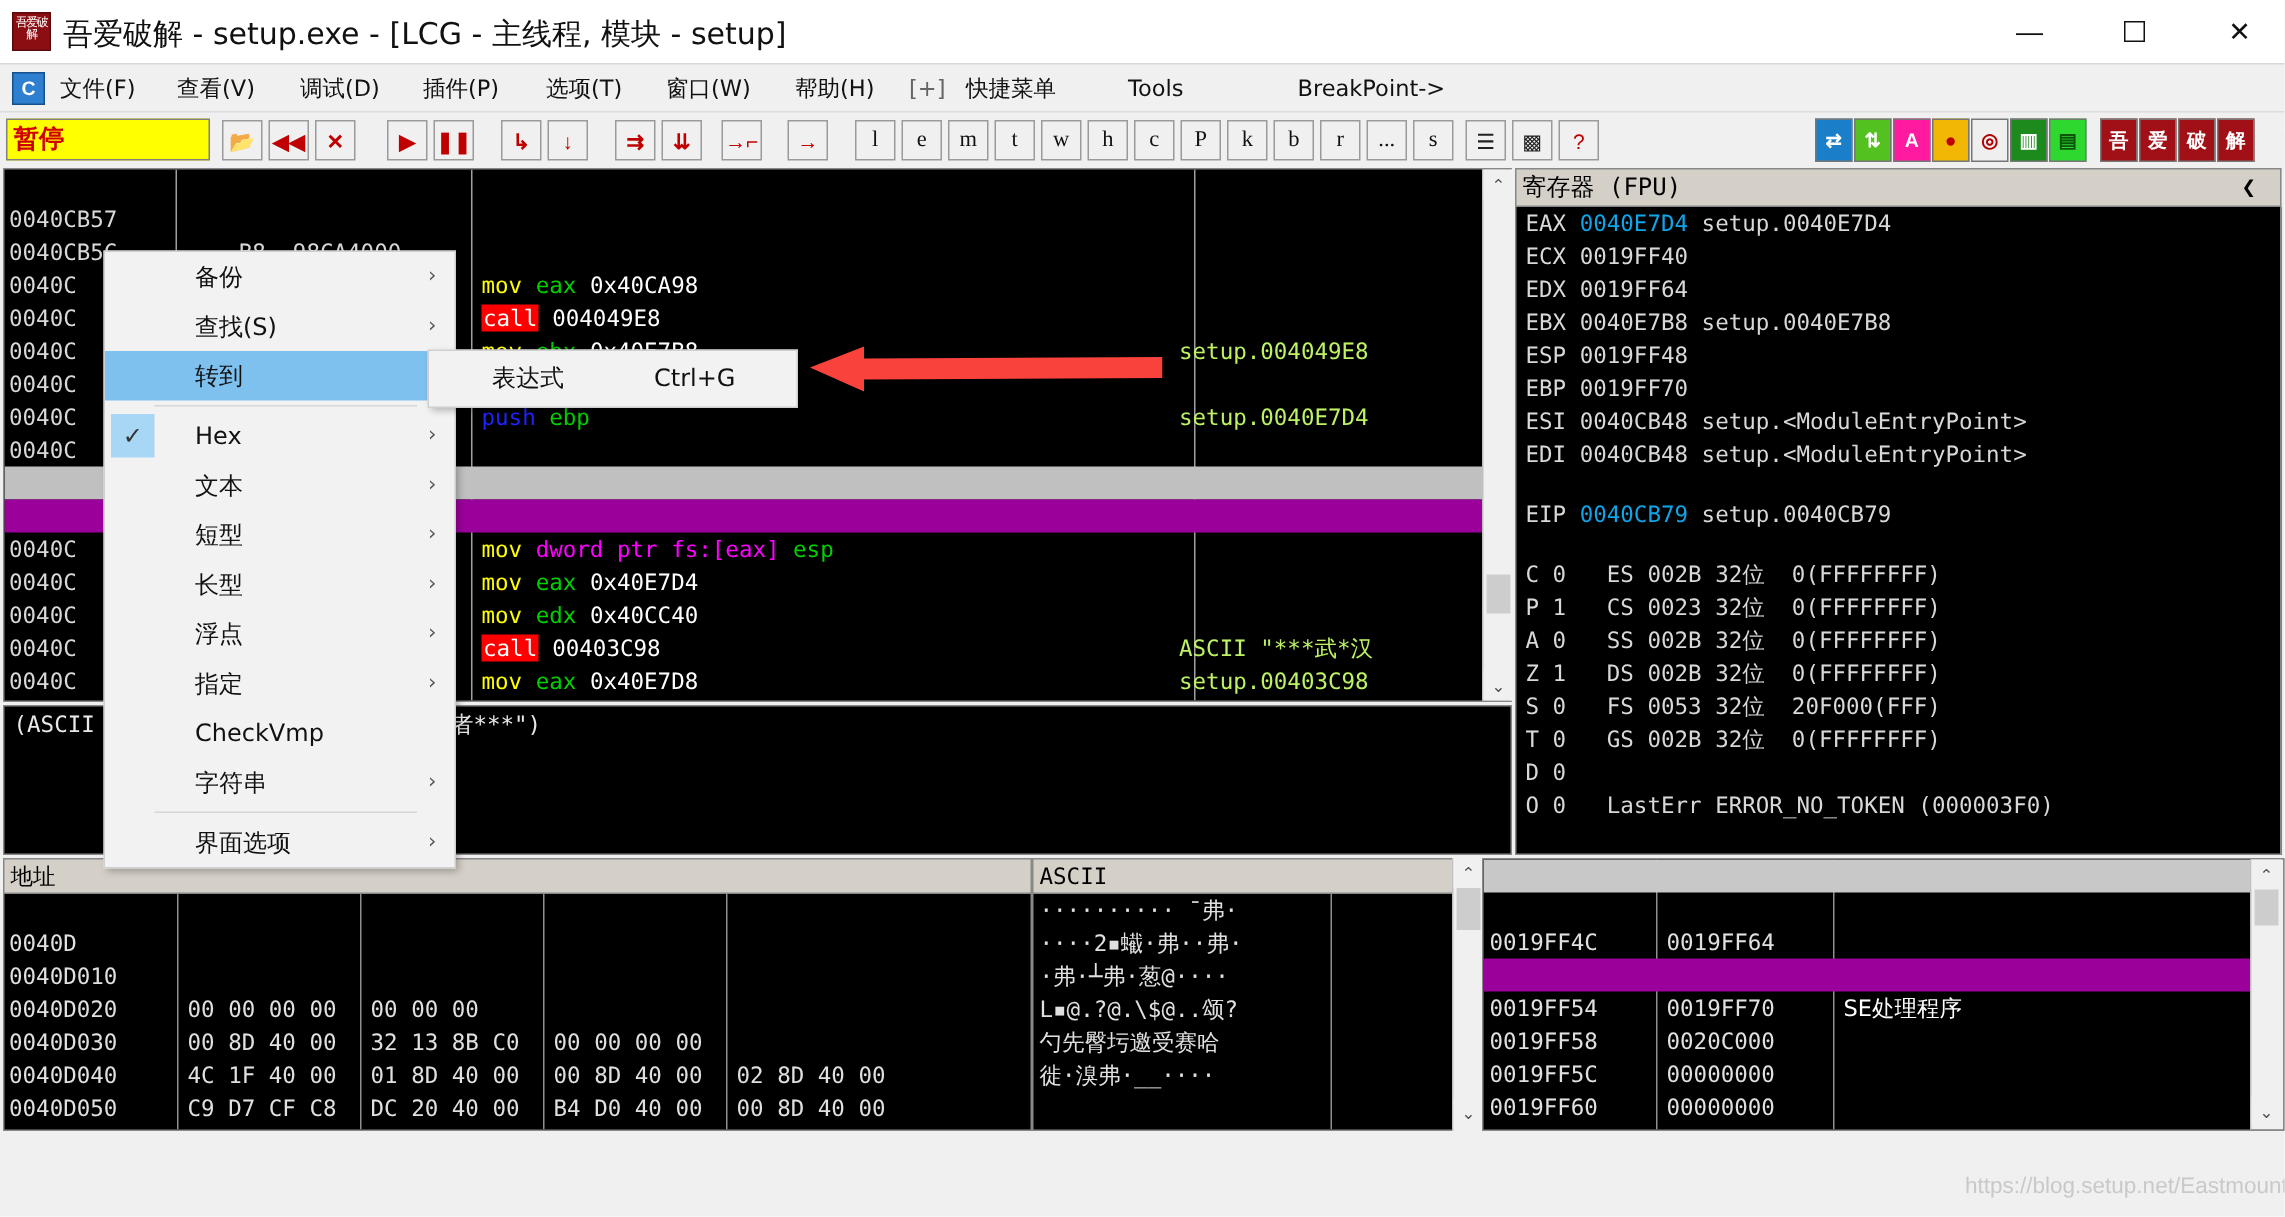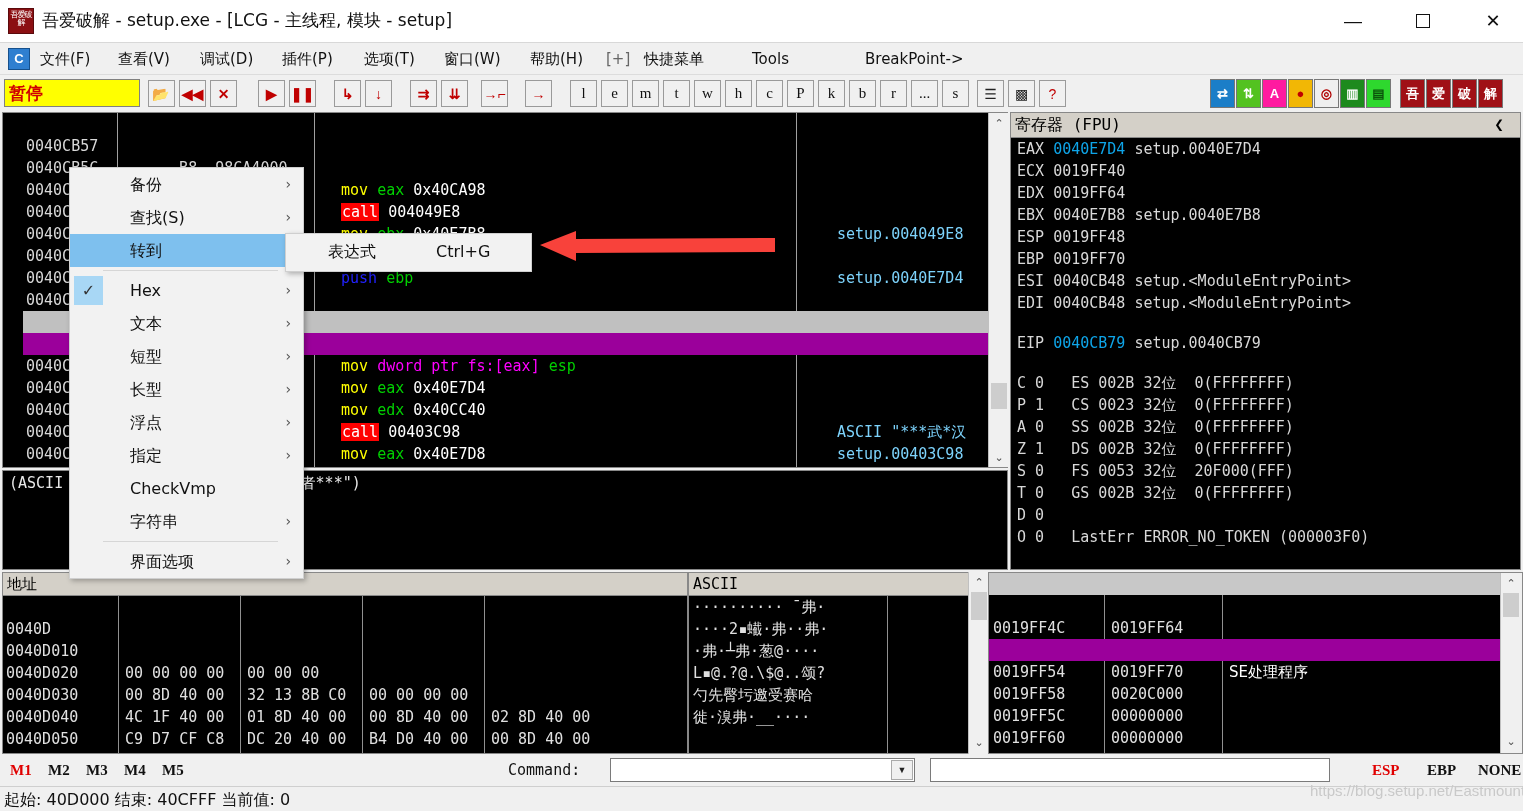--- a/index.html
+++ b/index.html
@@ -11,21 +11,21 @@
     -webkit-font-smoothing:none;
   }
   .app{position:relative;width:1523px;height:811px;background:#f0f0f0;}
 
   
   .titlebar{position:absolute;left:0;top:0;width:1523px;height:42px;background:#ffffff;}
   .tb-icon{position:absolute;left:8px;top:8px;width:26px;height:26px;
     background:#8b0f12;border:1px solid #5a0a0c;box-sizing:border-box;
     color:#fff;font-size:8px;line-height:8px;text-align:center;padding:2px 0 0 0;
     letter-spacing:-1px;overflow:hidden;font-family:"DejaVu Sans",sans-serif;}
-  .tb-title{position:absolute;left:42px;top:9px;font-size:17px;color:#111;white-space:nowrap;
+  .tb-title{position:absolute;left:42px;top:9px;font-size:20px;color:#111;white-space:nowrap;
      font-family:"DejaVu Sans","Liberation Sans",sans-serif;}
   .tb-btn{position:absolute;top:0;width:46px;height:42px;cursor:default;}
   .tb-min{left:1330px;}
   .tb-max{left:1400px;}
   .tb-close{left:1470px;}
   .glyph{position:absolute;left:0;top:0;width:100%;height:100%;
     display:flex;align-items:center;justify-content:center;font-size:18px;color:#111;}
   .sq{width:14px;height:14px;border:1.5px solid #111;box-sizing:border-box;}
 
   
@@ -60,25 +60,25 @@
 
   
   .panel{position:absolute;background:#000;box-sizing:border-box;overflow:hidden;}
   .mono{font-family:"DejaVu Sans Mono","Liberation Mono",monospace;font-size:15px;}
   .hdr{position:absolute;background:#d4d0c8;border:1px solid #888;box-sizing:border-box;
     color:#000;font-size:15px;line-height:22px;padding-left:4px;overflow:hidden;
     font-family:"DejaVu Sans Mono","Liberation Mono",monospace;}
 
   
   #disasm{left:2px;top:112px;width:1006px;height:356px;border:1px solid #888;}
-  .d-row{position:absolute;left:0;height:22px;line-height:22px;white-space:pre;margin-left:20px;}
+  .d-row{position:absolute;left:0;height:22px;line-height:22px;white-space:pre;}
   .c-addr{position:absolute;left:3px;width:108px;color:#d8d8d8;}
   .c-bytes{position:absolute;left:120px;width:180px;color:#d8d8d8;}
   .c-asm{position:absolute;left:318px;width:470px;}
-  .c-cmt{position:absolute;left:814px;width:195px;color:#7dd3fc;}
+  .c-cmt{position:absolute;left:783px;width:195px;color:#bef264;}
   .sep1{position:absolute;left:114px;top:0;width:1px;height:100%;background:#a0a0a0;}
   .sep2{position:absolute;left:311px;top:0;width:1px;height:100%;background:#a0a0a0;}
   .sep3{position:absolute;left:793px;top:0;width:1px;height:100%;background:#a0a0a0;}
   .op-mov{color:#ffff00;}
   .op-call{color:#ffffff;background:#ff0000;padding:0 1px;}
   .op-push{color:#2222ff;}
   .op-xor{color:#ffff00;}
   .reg{color:#00d000;}
   .num{color:#ffffff;}
   .mem{color:#ff00ff;text-align:center;}
@@ -529,41 +529,20 @@
     
   </div>
       </div>
   </div>
   <div class="sbv" style="left:1500px;top:573px;width:21px;height:180px;">
     <div class="sb-arrow" style="top:0;">⌃</div>
     <div class="sb-thumb" style="top:20px;height:24px;"></div>
     <div class="sb-arrow" style="top:158px;">⌄</div>
   </div>
 
-  <div class="bottom">
-    <div id="mark-buttons">
-        <div class="mbtn act" style="left:10px">M1</div>
-        <div class="mbtn" style="left:48px">M2</div>
-        <div class="mbtn" style="left:86px">M3</div>
-        <div class="mbtn" style="left:124px">M4</div>
-        <div class="mbtn" style="left:162px">M5</div>
-      </div>
-    <div class="cmdlabel">Command:</div>
-    <div class="cmdbox">
-      <input style="position: absolute; left: 2px; top: 2px; width: 275px; height: 18px; border: none; outline: none; font-size: 14px; font-family: &quot;DejaVu Sans Mono&quot;, monospace;" value="">
-      <div class="cmd-arrow">▼</div>
-    </div>
-    <div class="cmdbox2"></div>
-    <div id="status-right">
-        <div class="srv red" style="left:1372px">ESP</div>
-        <div class="srv" style="left:1427px">EBP</div>
-        <div class="srv" style="left:1478px">NONE</div>
-      </div>
-    <div class="statusline">起始: 40D000  结束: 40CFFF  当前值: 0</div>
-  </div>
   <div class="watermark">https://blog.setup.net/Eastmount</div>
 
   <div class="ctxmenu">
     <div id="ctx-items">
         <div class="ctx-item"><span>备份</span><span class="ctx-arrow">›</span></div>
         <div class="ctx-item"><span>查找(S)</span><span class="ctx-arrow">›</span></div>
         <div class="ctx-item sel"><span>转到</span><span class="ctx-arrow">›</span></div>
         <div class="ctx-sep"></div>
         <div class="ctx-item"><span class="ctx-check">✓</span><span>Hex</span><span class="ctx-arrow">›</span></div>
         <div class="ctx-item"><span>文本</span><span class="ctx-arrow">›</span></div>

